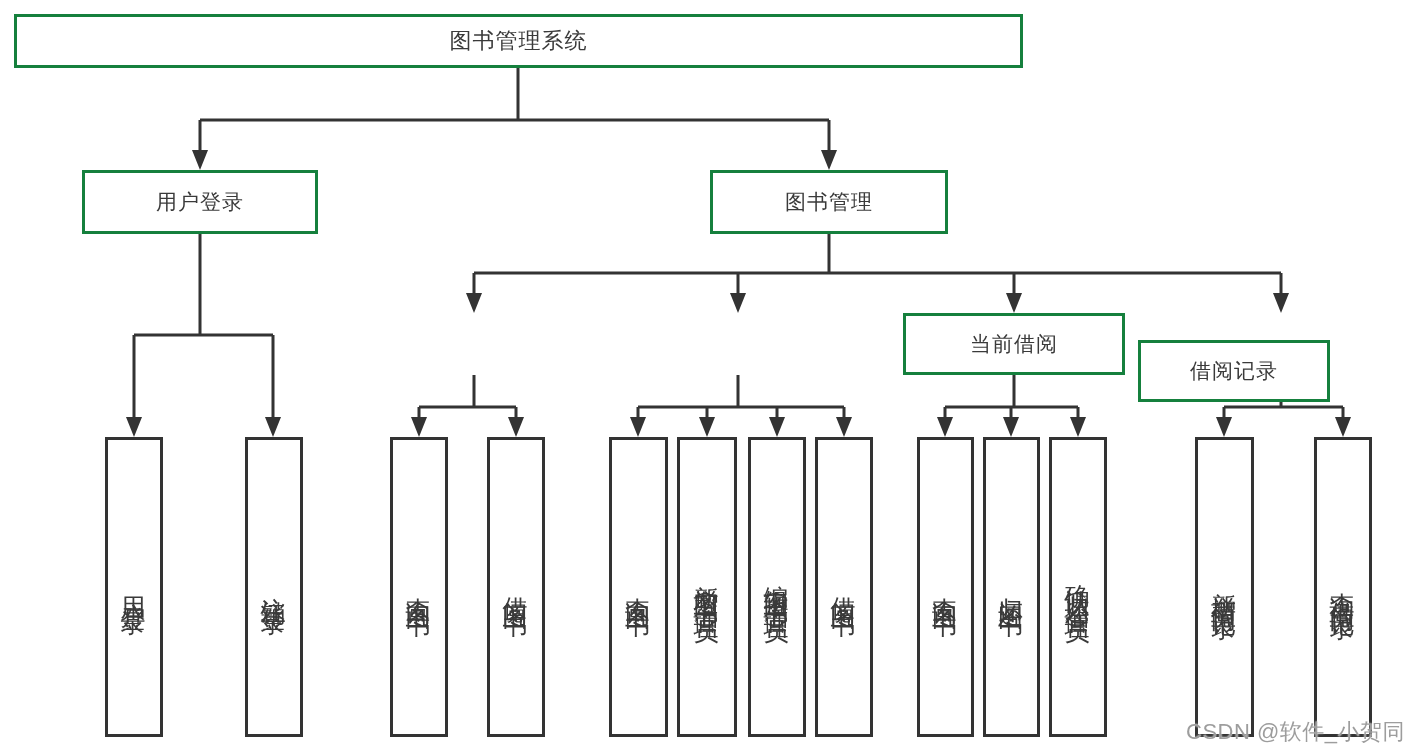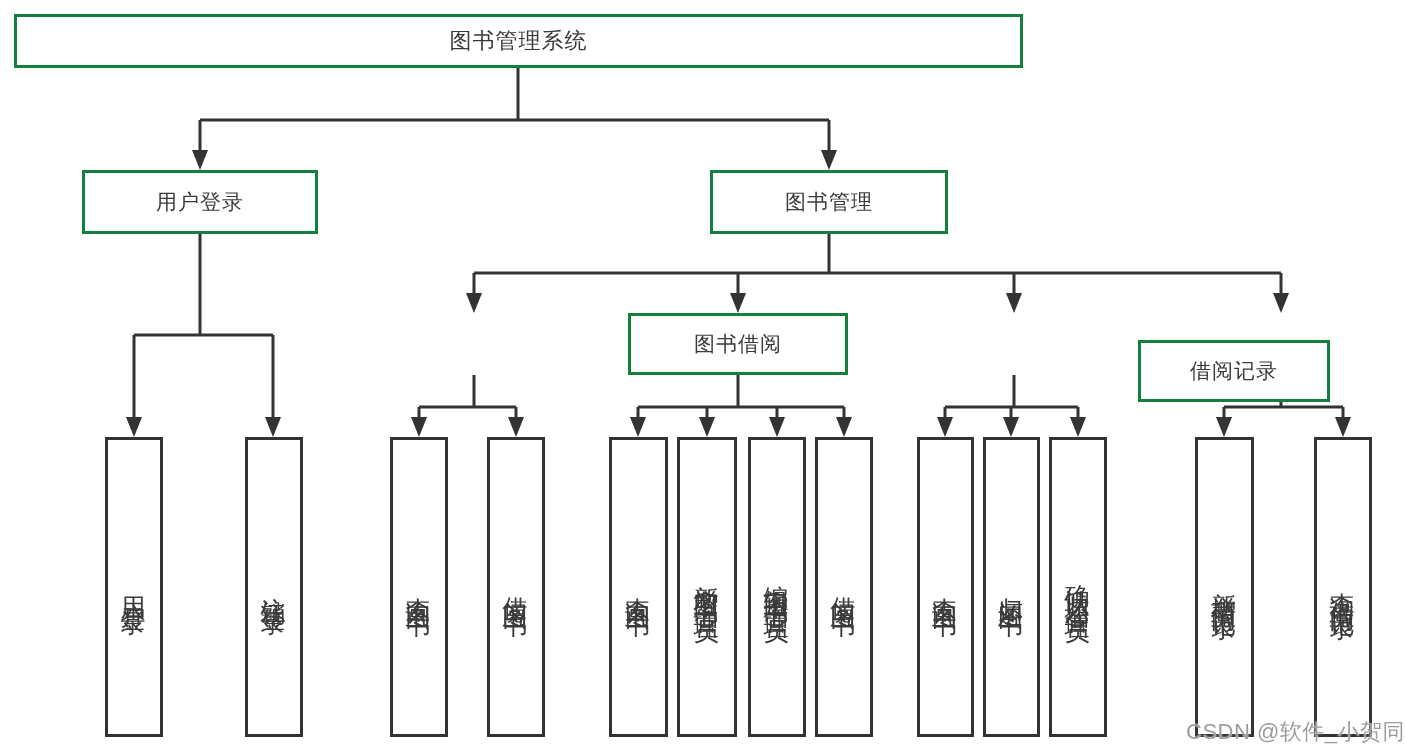--- a/index.html
+++ b/index.html
@@ -102,21 +102,21 @@
       <polygon points="1216,417 1232,417 1224,437"></polygon>
       <polygon points="1335,417 1351,417 1343,437"></polygon>
     </g>
   </svg>
 
   <div class="hbox root" style="left:14px; top:14px; width:1009px; height:54px;">图书管理系统</div>
 
   <div class="hbox" style="left:82px; top:170px; width:236px; height:64px;">用户登录</div>
   <div class="hbox" style="left:710px; top:170px; width:238px; height:64px;">图书管理</div>
 
-  <div class="hbox" style="left:628px; top:313px; width:220px; height:62px;">图书借阅</div>
+  <div class="hbox" style="left:903px; top:313px; width:222px; height:62px;">当前借阅</div>
   <div class="hbox" style="left:1138px; top:313px; width:192px; height:62px;margin-top:27px;">借阅记录</div>
 
   <div class="vbox" style="left:105px;">用户登录</div>
   <div class="vbox" style="left:245px;">注销登录</div>
 
   <div class="vbox" style="left:390px;">查询图书</div>
   <div class="vbox" style="left:487px;">借阅图书</div>
 
   <div class="vbox" style="left:609px; width:59px;">查询图书</div>
   <div class="vbox" style="left:677px; width:60px;">新增图书（管理员）</div>

